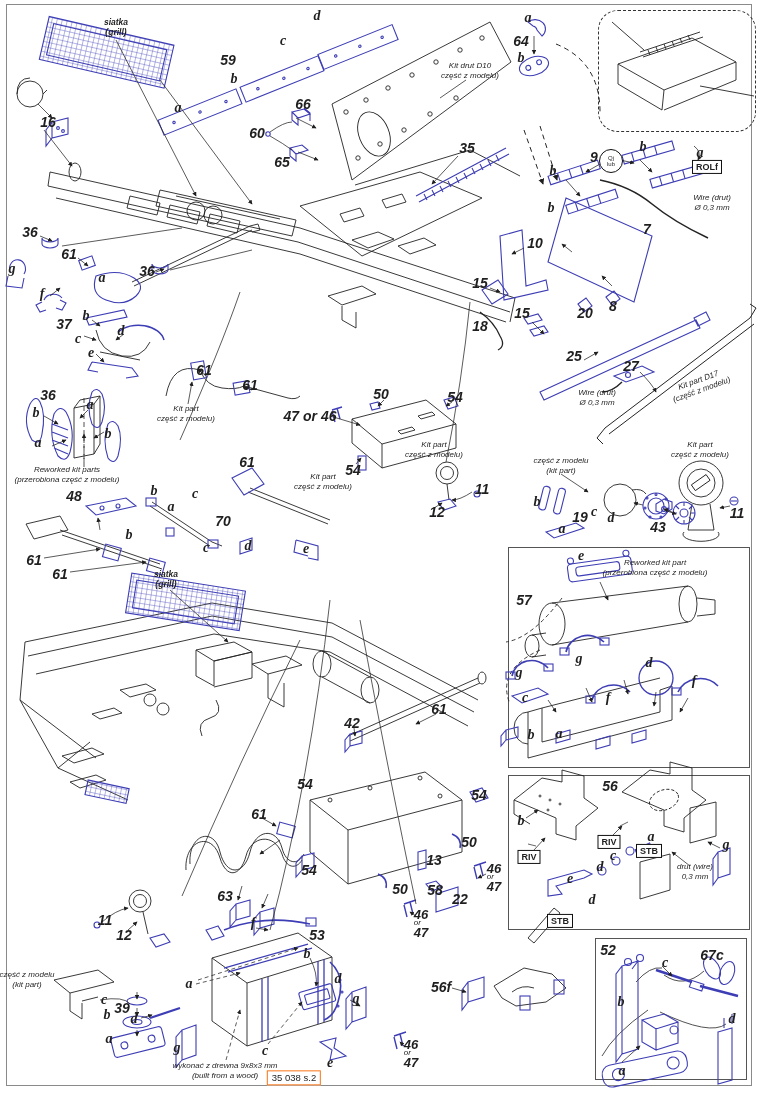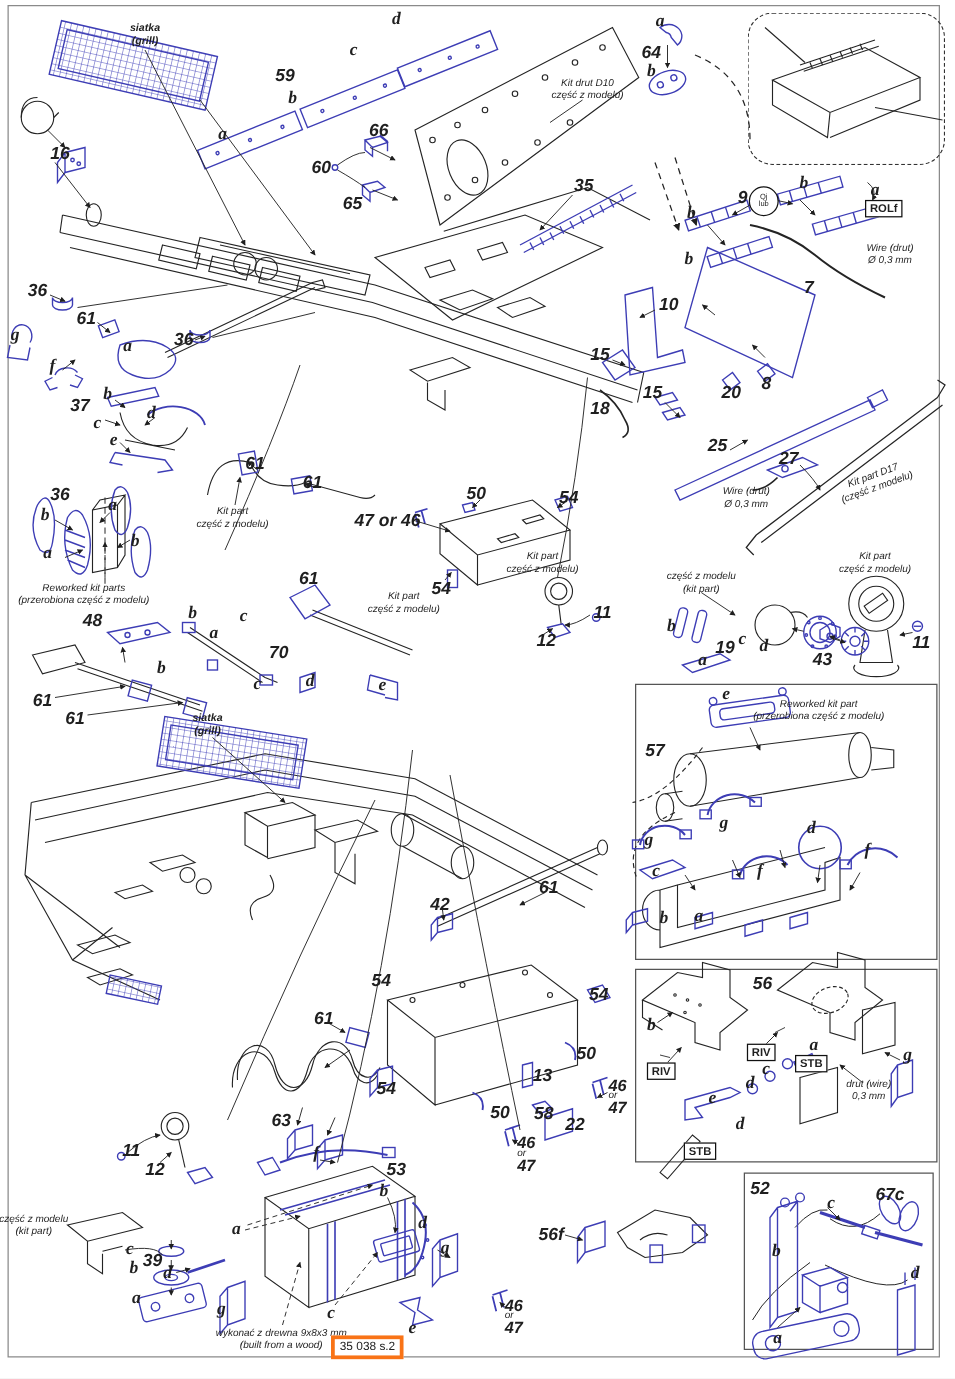--- a/index.html
+++ b/index.html
@@ -26,21 +26,21 @@
   #labels{position:absolute;left:0;top:0;width:100%;height:100%;pointer-events:none;}
   .lbl{position:absolute;transform:translate(-50%,-50%);white-space:nowrap;color:var(--ink);}
   .num{font:italic 700 14px "Liberation Sans",sans-serif;}
   .numst{font:italic 700 13px "Liberation Sans",sans-serif;line-height:0.85;}
   .numst div:nth-child(2){font-size:8px;font-weight:400;}
   .let{font:italic 600 14px "Liberation Serif",serif;}
   .note{font:italic 400 8px "Liberation Sans",sans-serif;text-align:center;line-height:1.2;}
   .noteb{font:italic 700 8.5px "Liberation Sans",sans-serif;text-align:center;line-height:1.2;}
   .boxed{font:700 9px "Liberation Sans",sans-serif;border:1.2px solid #111;background:#fff;
     padding:0 3px;line-height:1.35;transform:translate(-50%,-50%);}
-  .stamp{position:absolute;font:400 9.5px "Liberation Sans",sans-serif;border:3px solid #f97316;
+  .stamp{position:absolute;font:400 9.5px "Liberation Sans",sans-serif;border:1px solid #f97316;
     background:#fff;padding:0 4px;line-height:1.4;transform:translate(-50%,-50%);}
   .circ{font:400 6px "Liberation Sans",sans-serif;border:1px solid #111;border-radius:50%;
     width:22px;height:22px;display:flex;flex-direction:column;align-items:center;
     justify-content:center;background:#fff;line-height:1;text-align:center;}
 </style>
 </head>
 <body>
 
 <div id="sheet">
   <div class="page-border"></div>

